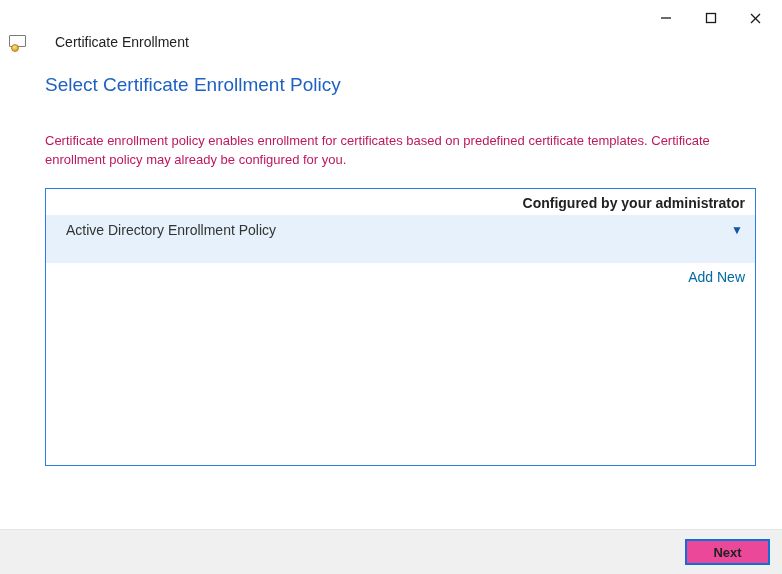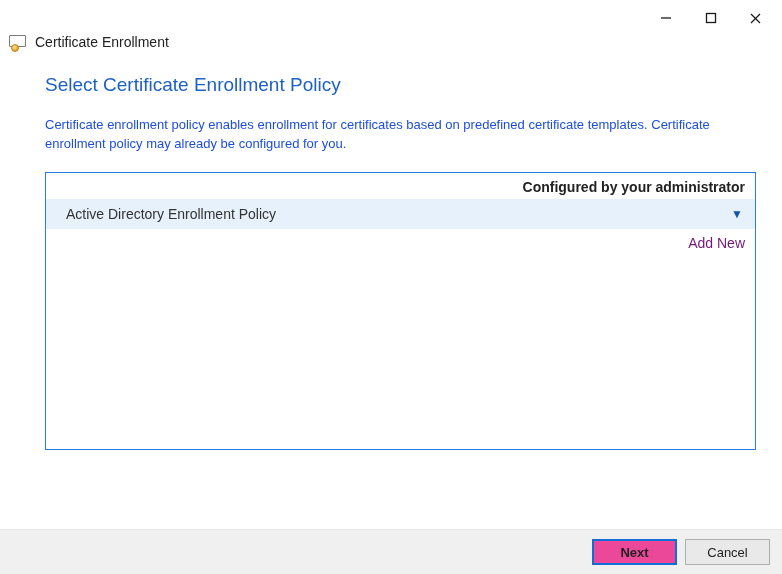--- a/index.html
+++ b/index.html
@@ -63,32 +63,33 @@
       left: 2px;
       width: 8px;
       height: 8px;
       background: radial-gradient(circle at 40% 35%, #ffe28a, #d9a42b 70%);
       border-radius: 50%;
       border: 0.5px solid #b8861f;
     }
     .header-title {
       font-size: 14px;
       color: #222222;
+      margin-left: 20px;
     }
     .content-area {
       padding: 24px 26px 0 45px;
     }
     .page-title {
       color: #1e61c2;
       font-size: 19px;
       font-weight: 400;
-      margin-bottom: 20px;
+      margin-bottom: 36px;
     }
     .page-description {
-      color: #1d4ed8;
+      color: #be185d;
       font-size: 13px;
       line-height: 1.45;
       margin-bottom: 18px;
     }
     .policy-box {
       border: 1px solid #2b7de1;
       height: 278px;
       background: #ffffff;
       overflow: hidden;
     }
@@ -96,33 +97,33 @@
       font-weight: 600;
       color: #222222;
       padding: 6px 10px 4px 10px;
       font-size: 14px;
       display: flex;
       justify-content: flex-end;
       align-items: center;
     }
     .policy-item {
       background: #e6f1fb;
-      padding: 7px 12px 7px 20px;
+      padding: 7px 12px 25px 20px;
       font-size: 14px;
       color: #333333;
       display: flex;
       justify-content: space-between;
       align-items: center;
     }
     .chevron-down {
       color: #1354a6;
       font-size: 12px;
     }
     .add-new-link {
-      color: #701a75;
+      color: #0369a1;
       font-size: 14px;
       font-weight: 400;
       cursor: pointer;
     }
     .footer-bar {
       position: absolute;
       left: 0;
       right: 0;
       bottom: 0;
       background: #f0f0f0;
@@ -192,14 +193,13 @@
       <span class="chevron-down">▼</span>
     </div>
     <div class="section-header">
       <span class="add-new-link">Add New</span>
     </div>
   </div>
 </div>
 
 <div class="footer-bar">
   <button class="footer-button primary">Next</button>
-  <button class="footer-button">Cancel</button>
 </div>
 
 </body></html>

